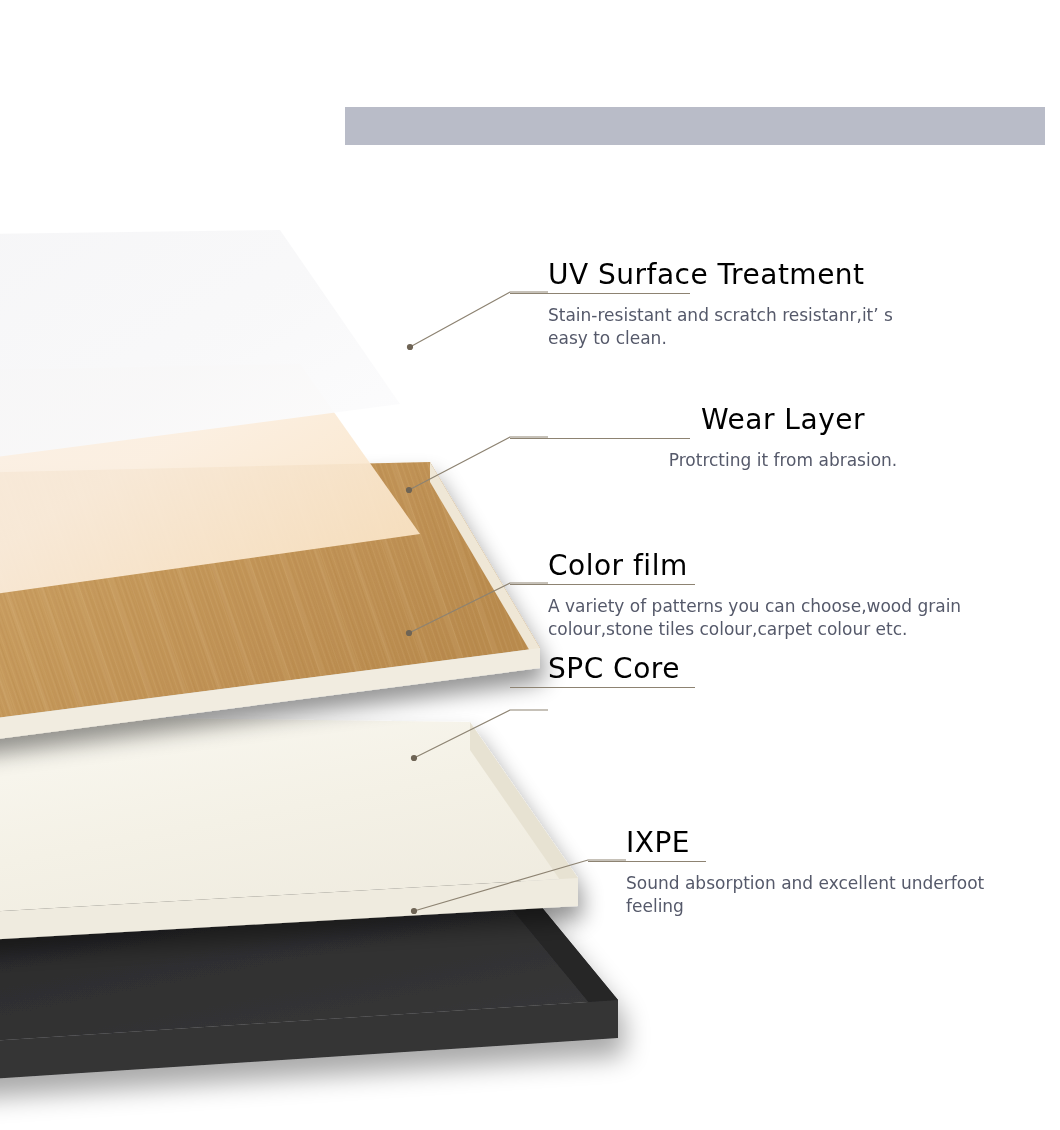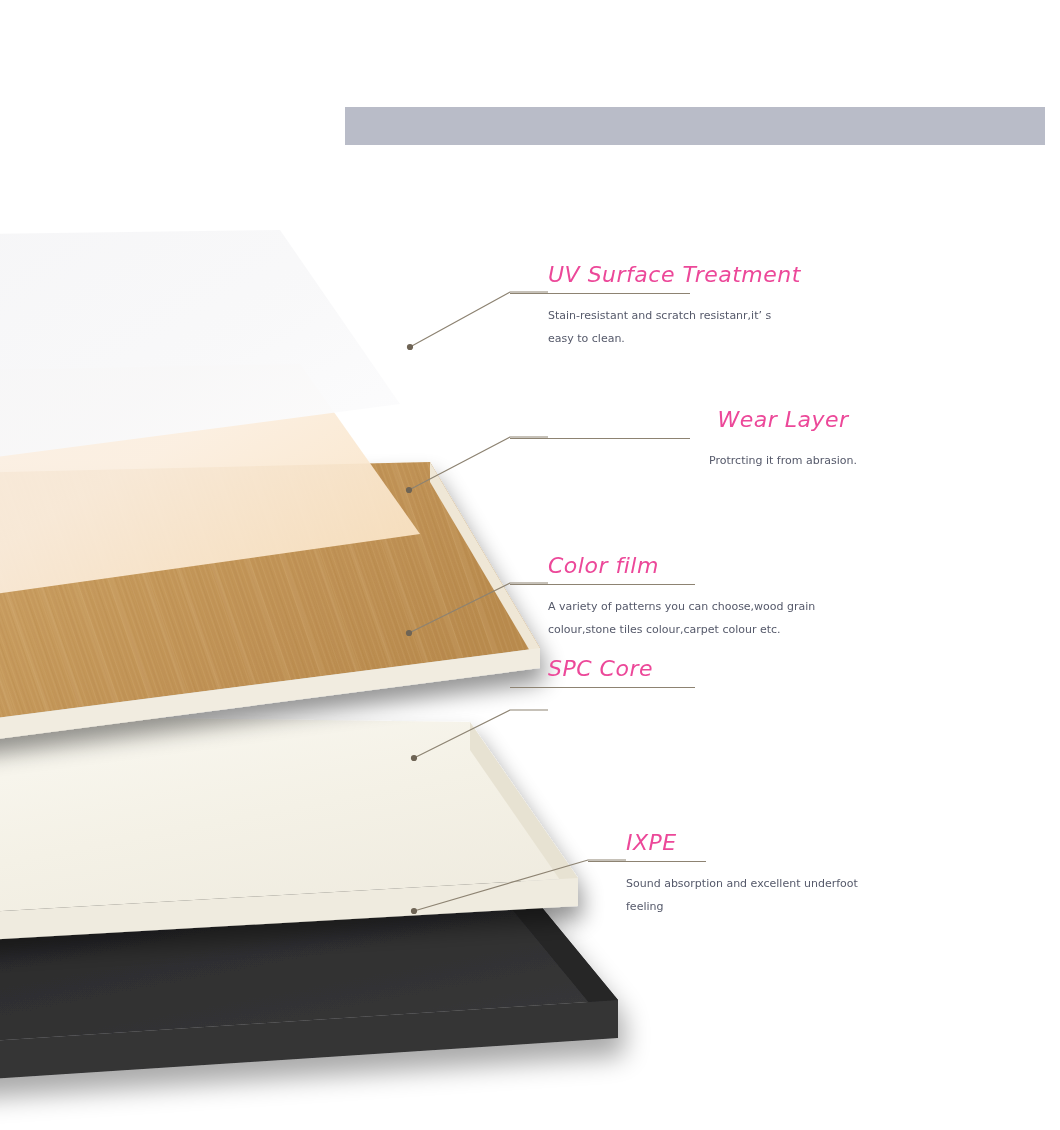--- a/index.html
+++ b/index.html
@@ -58,35 +58,34 @@
     height: 1130px;
     pointer-events: none;
   }
 
   
   .callout {
     position: absolute;
   }
   .callout .heading {
     font-family: "DejaVu Sans", sans-serif;
-    font-size: 22px;
-    color: #ec4899;
+    font-size: 28px;
+    color: #000000;
     letter-spacing: 0.5px;
     white-space: pre;
     line-height: 30px;
-    font-style: italic;
   }
   .callout .rule {
     height: 1px;
     background: #8d8372;
     margin-top: 3px;
   }
   .callout .body {
     font-family: "DejaVu Sans", sans-serif;
-    font-size: 11px;
+    font-size: 17px;
     color: #55596a;
     line-height: 23px;
     margin-top: 10px;
     white-space: pre-line;
   }
 
   #c-uv      { left: 548px; top: 260px;  width: 470px; }
   #c-uv .rule{ width: 180px; margin-left: -38px; }
 
   #c-wear    { left: 548px; top: 405px;  width: 470px; text-align: center; }

